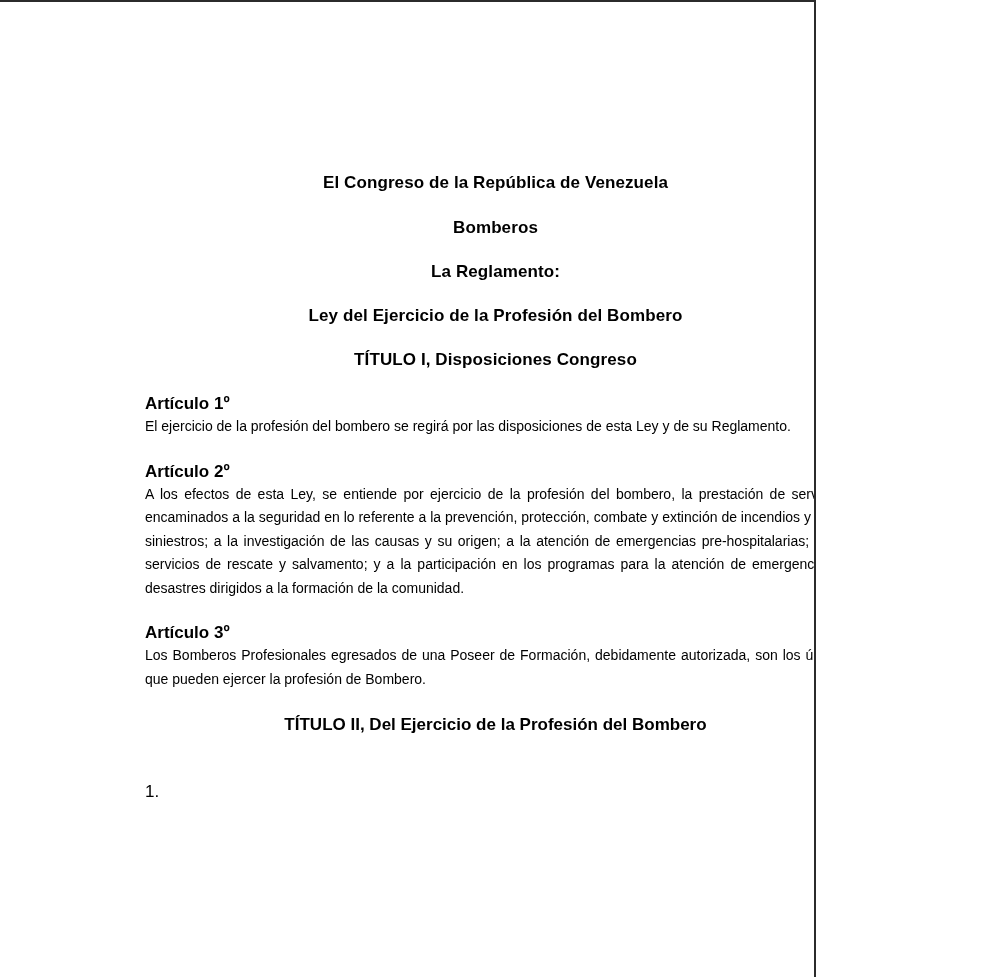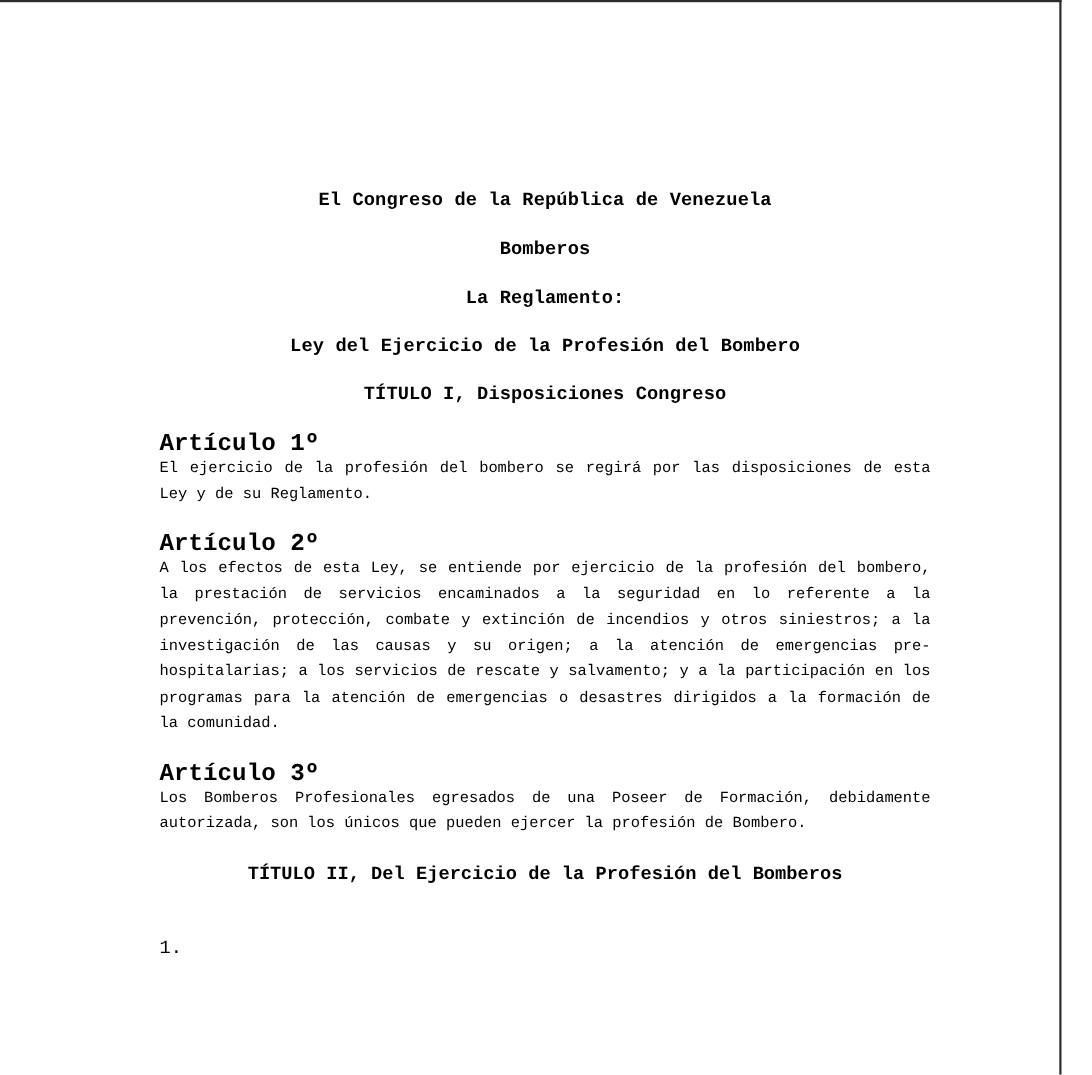--- a/index.html
+++ b/index.html
@@ -8,28 +8,27 @@
     padding: 0;
     background: #ffffff;
   }
   body {
     font-family: "Liberation Sans", "DejaVu Sans", sans-serif;
     color: #000000;
   }
 
   .page {
     position: relative;
-    width: 965px;
+    width: 816px;
     height: 977px;
     background: #ffffff;
     box-sizing: border-box;
     border-top: 2px solid #2b2b2b;
     border-right: 2px solid #2b2b2b;
     overflow: hidden;
-    font-family: Liberation Mono, monospace;
   }
 
   .content {
     position: absolute;
     left: 145px;
     top: 0;
     width: 701px;
   }
 
   
@@ -47,21 +46,21 @@
   .doc-heading.first {
     margin-bottom: 23px;
   }
 
   
   .article {
     margin-top: 22px;
   }
   .article-label {
     font-weight: bold;
-    font-size: 22px;
+    font-size: 17px;
     line-height: 22px;
     text-align: left;
     margin: 0;
   }
   .article-body {
     font-size: 14px;
     line-height: 23.5px;
     text-align: justify;
     text-justify: inter-word;
     margin: 0;
@@ -122,21 +121,21 @@
     <div class="article">
       <p class="article-label">Artículo 2º</p>
       <p class="article-body">A los efectos de esta Ley, se entiende por ejercicio de la profesión del bombero, la prestación de servicios encaminados a la seguridad en lo referente a la prevención, protección, combate y extinción de incendios y otros siniestros; a la investigación de las causas y su origen; a la atención de emergencias pre-hospitalarias; a los servicios de rescate y salvamento; y a la participación en los programas para la atención de emergencias o desastres dirigidos a la formación de la comunidad.</p>
     </div>
 
     <div class="article">
       <p class="article-label">Artículo 3º</p>
       <p class="article-body">Los Bomberos Profesionales egresados de una Poseer de Formación, debidamente autorizada, son los únicos que pueden ejercer la profesión de Bombero.</p>
     </div>
 
-    <p class="section-heading">TÍTULO II, Del Ejercicio de la Profesión del Bomberos</p>
+    <p class="section-heading">TÍTULO II, Del Ejercicio de la Profesión del Bombero</p>
 
 
     <div class="list-area">
       <p class="list-item">
         <span class="num">1.</span>
       </p>
     </div>
 
   </div>
 </div>

